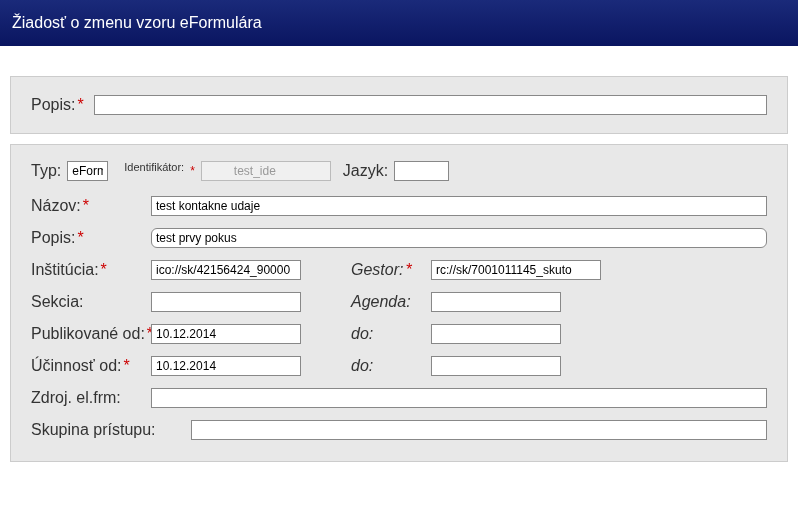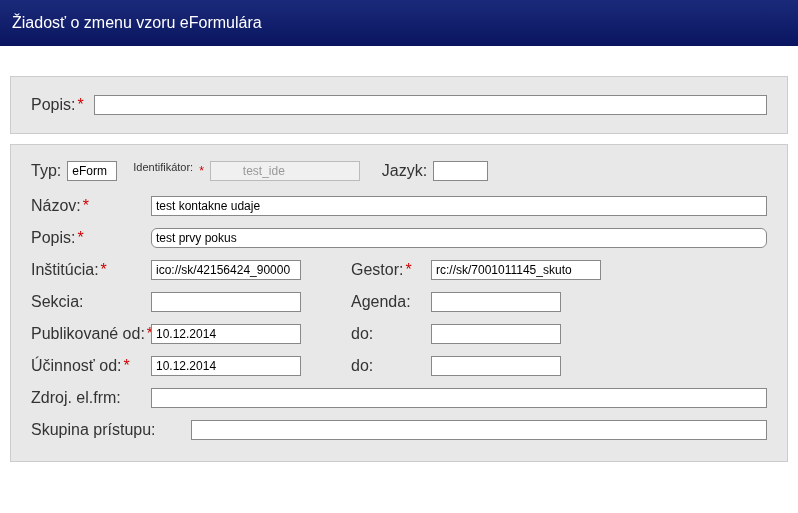--- a/index.html
+++ b/index.html
@@ -90,20 +90,21 @@
       width: 320px;
     }
     .two-col .right {
       display: flex;
       align-items: center;
       flex: 1;
     }
     .two-col .right .sub-label {
       width: 80px;
       flex-shrink: 0;
+      font-style: italic;
     }
     .full-input {
       flex: 1;
     }
   </style>
 </head>
 <body>
 
 <div class="header">
   <span>Žiadosť o zmenu vzoru eFormulára</span>
@@ -116,30 +117,30 @@
     </span>
     <input type="text" class="wide" style="width: 560px;" value="">
   </div>
 </div>
 
 <div class="inner-panel">
 
   <div class="id-row">
     <div style="display:flex; align-items:center; gap:6px;">
       <span class="label">Typ:</span>
-      <input type="text" style="width: 50px;" value="eForm">
+      <input type="text" style="width: 41px;" value="eForm">
     </div>
     <div class="id-group" style="margin-left:8px;">
       <span class="small-label">Identifikátor:</span>
       <div style="display:flex; align-items:center; gap:6px;">
         <span class="req">*</span>
-        <input type="text" class="disabled" disabled="" style="width: 150px; padding-left: 32px;" value="test_ide">
+        <input type="text" class="disabled" disabled="" style="width: 130px; padding-left: 32px;" value="test_ide">
       </div>
     </div>
-    <div style="display:flex; align-items:center; gap:6px; margin-left:14px;">
+    <div style="display:flex; align-items:center; gap:6px; margin-left:4px;">
       <span class="label">Jazyk:</span>
       <input type="text" style="width: 55px;" value="">
     </div>
   </div>
 
   <div class="row">
     <span class="col-label label">
       <span>Názov:</span><span class="req">*</span>
     </span>
     <input type="text" class="full-input" style="width: 545px;" value="test kontakne udaje">

